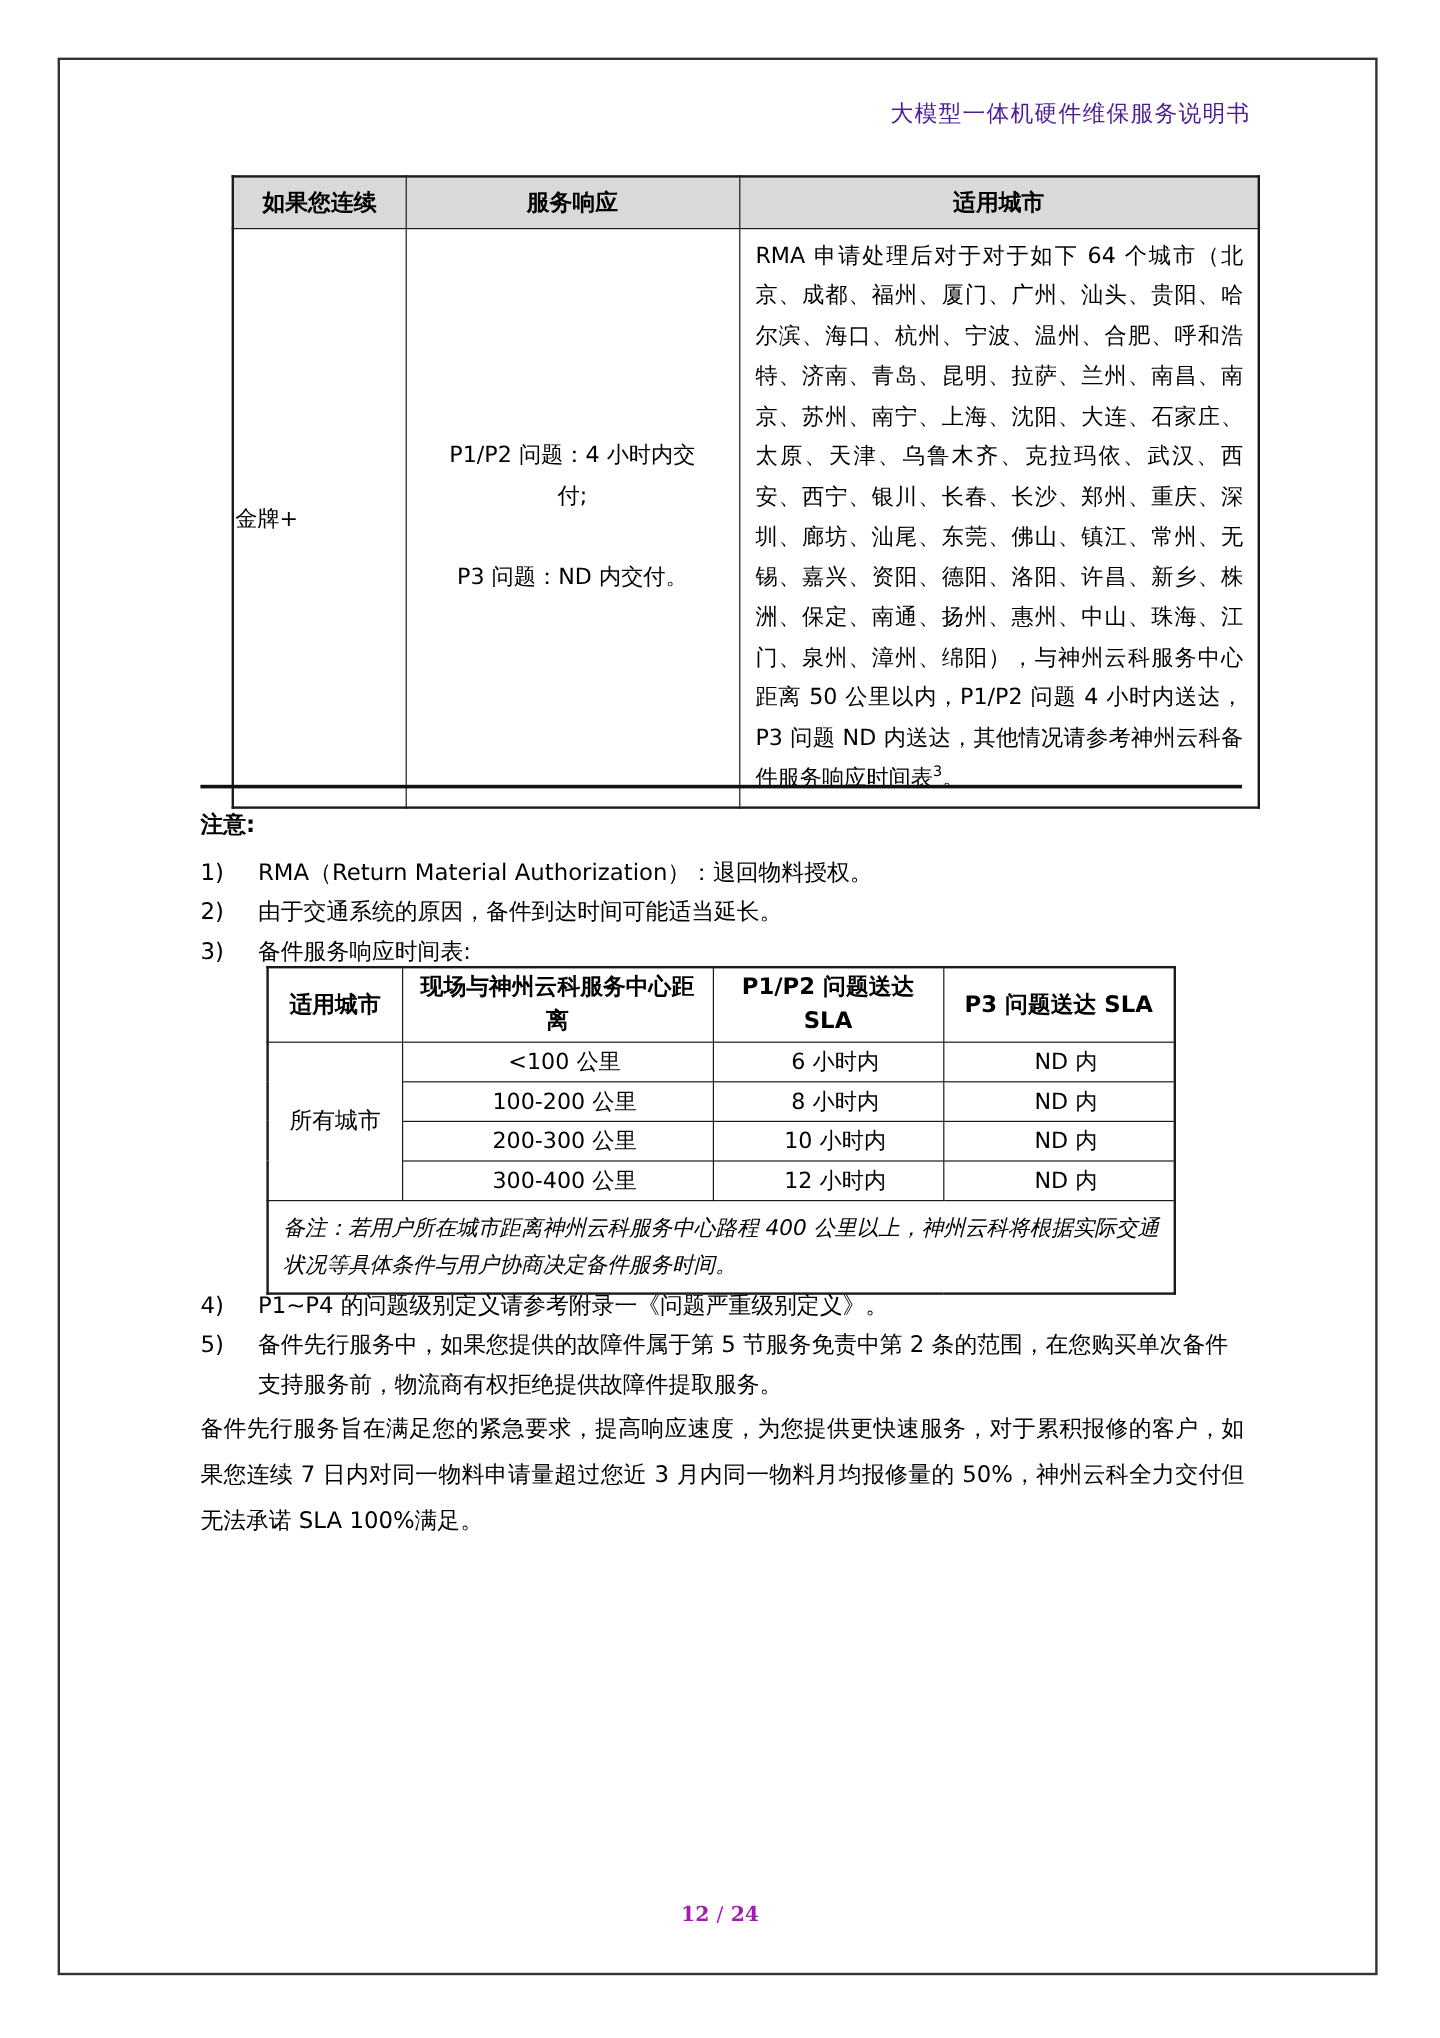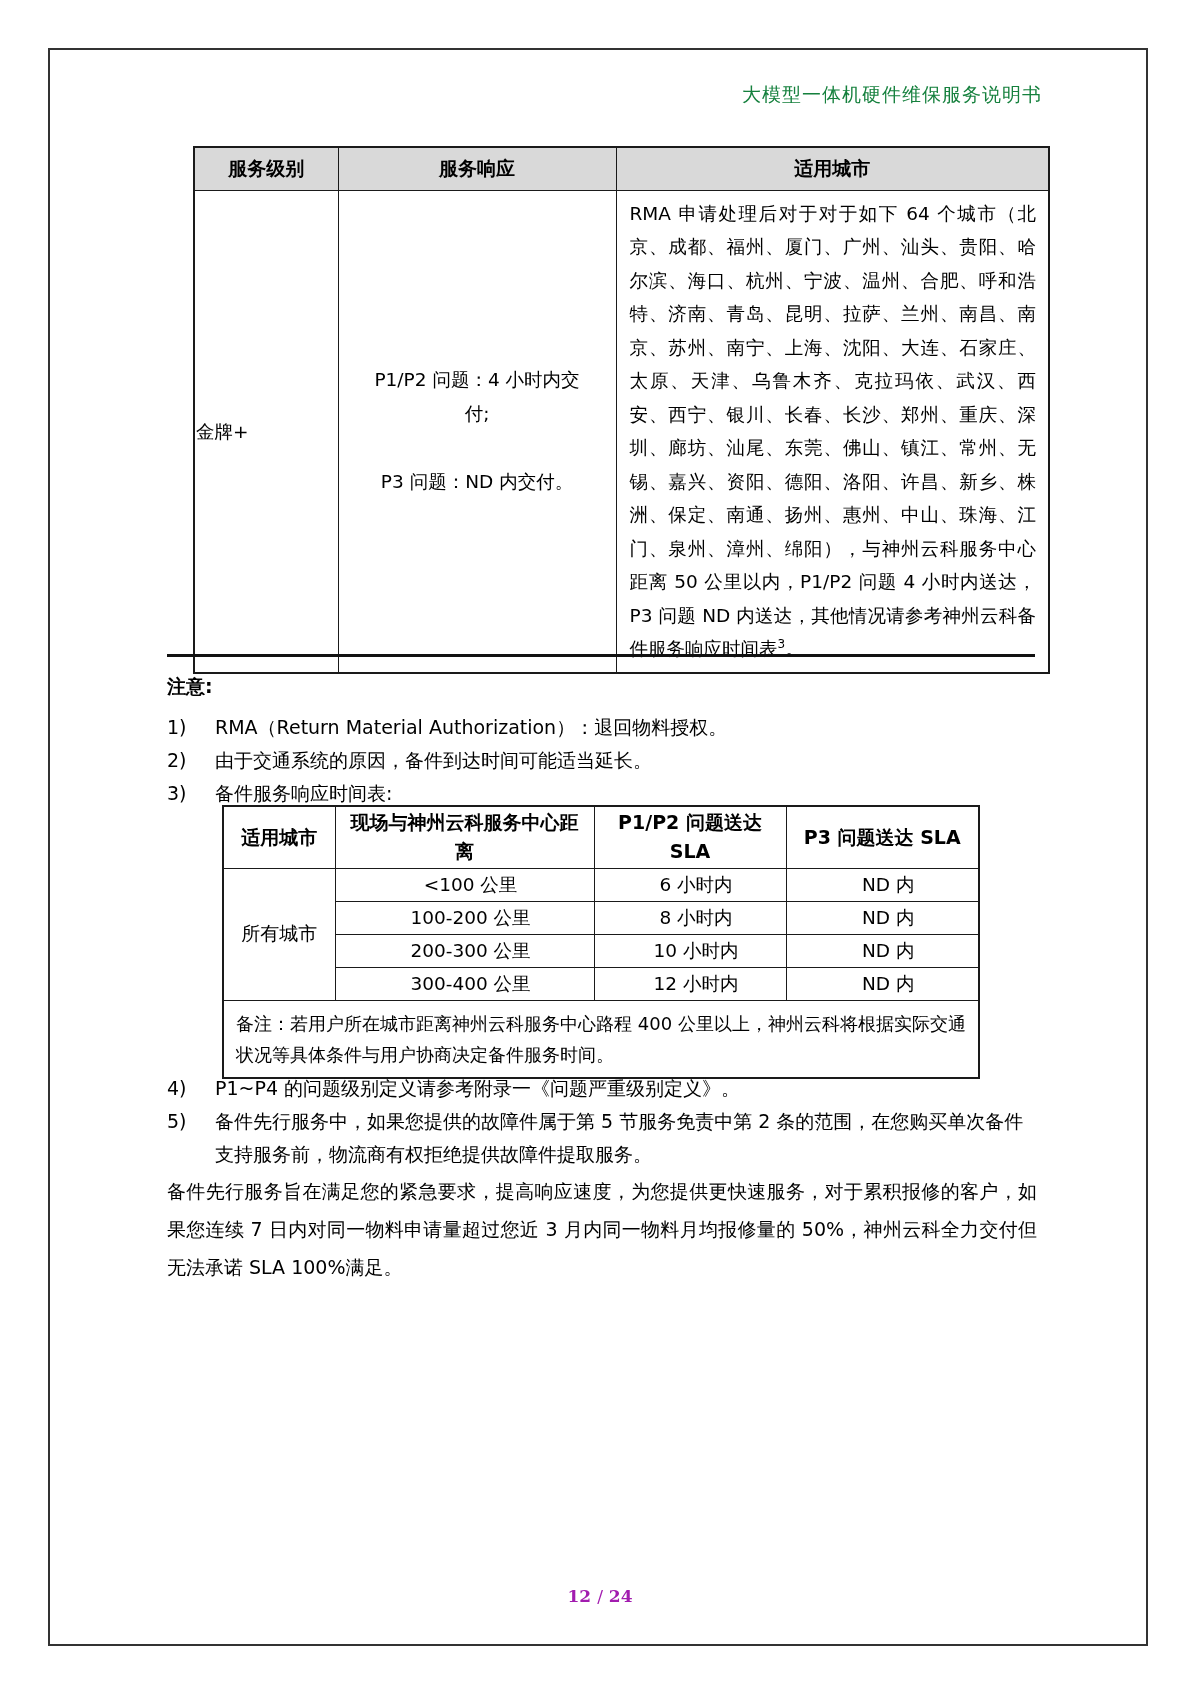--- a/index.html
+++ b/index.html
@@ -19,21 +19,21 @@
     border: 2px solid #333333;
     box-sizing: border-box;
   }
   .header-title {
     position: absolute;
     top: 82px;
     right: 158px;
     font-family: "DejaVu Serif", serif;
     font-size: 19px;
     letter-spacing: 1px;
-    color: #15803d;
+    color: #4c1d95;
     white-space: nowrap;
   }
   
   .service-table {
     position: absolute;
     left: 193px; top: 146px;
     width: 855px;
     border-collapse: collapse;
     table-layout: fixed;
     border: 2.5px solid #1a1a1a;
@@ -134,20 +134,21 @@
     text-align: center;
     vertical-align: middle;
     font-size: 19px;
   }
   .sla-table td.remark-cell {
     padding: 7px 12px;
     line-height: 31px;
     font-size: 18px;
     text-align: justify;
     text-justify: inter-ideograph;
+    font-style: italic;
   }
   
   .closing-paragraph {
     position: absolute;
     left: 167px; top: 1172px;
     width: 870px;
     font-size: 19px;
     line-height: 38px;
     text-align: justify;
     text-justify: inter-ideograph;
@@ -175,21 +176,21 @@
   <div class="header-title">大模型一体机硬件维保服务说明书</div>
 
   <table class="service-table">
     <colgroup>
       <col style="width:144px">
         <col style="width:278px">
         <col style="width:433px">
     </colgroup>
     <tbody>
         <tr>
-      <th>服务级别</th>
+      <th>如果您连续</th>
       <th>服务响应</th>
       <th>适用城市</th>
     </tr>
     <tr>
       <td class="cell-level">金牌+</td>
       <td class="cell-response">
         <div class="resp-p12">P1/P2 问题：4 小时内交付;</div>
         <div class="resp-p3">P3 问题：ND 内交付。</div>
       </td>
       <td class="cell-cities"><span>RMA 申请处理后对于对于如下 64 个城市（北京、成都、福州、厦门、广州、汕头、贵阳、哈尔滨、海口、杭州、宁波、温州、合肥、呼和浩特、济南、青岛、昆明、拉萨、兰州、南昌、南京、苏州、南宁、上海、沈阳、大连、石家庄、太原、天津、乌鲁木齐、克拉玛依、武汉、西安、西宁、银川、长春、长沙、郑州、重庆、深圳、廊坊、汕尾、东莞、佛山、镇江、常州、无锡、嘉兴、资阳、德阳、洛阳、许昌、新乡、株洲、保定、南通、扬州、惠州、中山、珠海、江门、泉州、漳州、绵阳），与神州云科服务中心距离 50 公里以内，P1/P2 问题 4 小时内送达，P3 问题 ND 内送达，其他情况请参考神州云科备件服务响应时间表</span><sup>3</sup><span>。</span></td>

